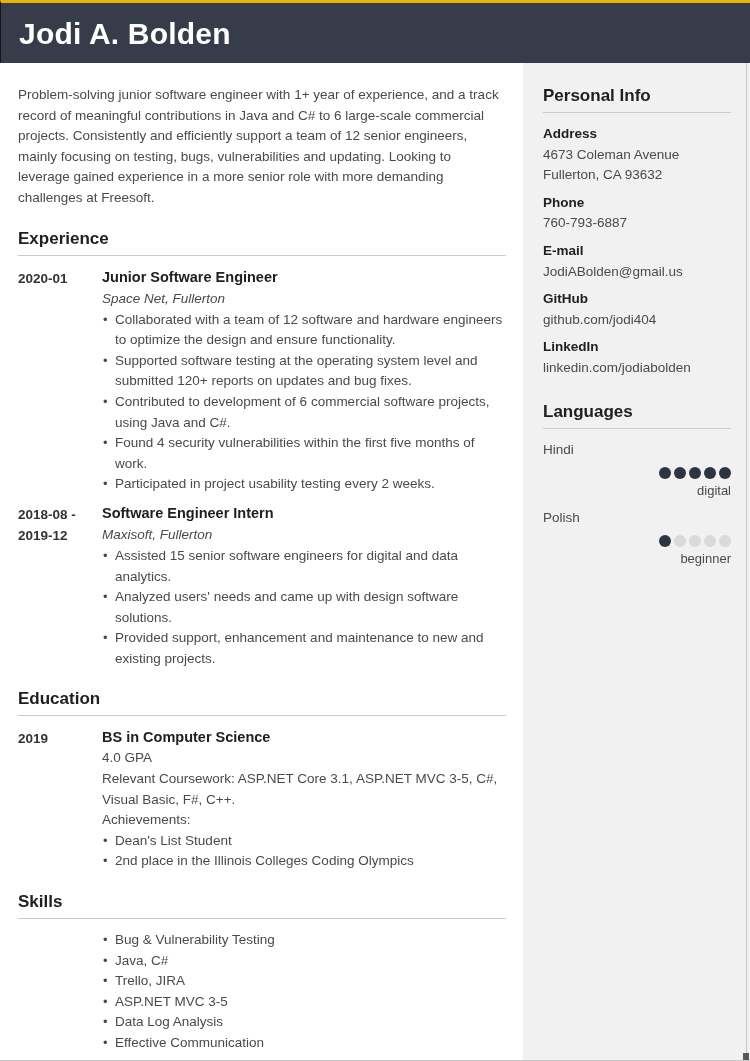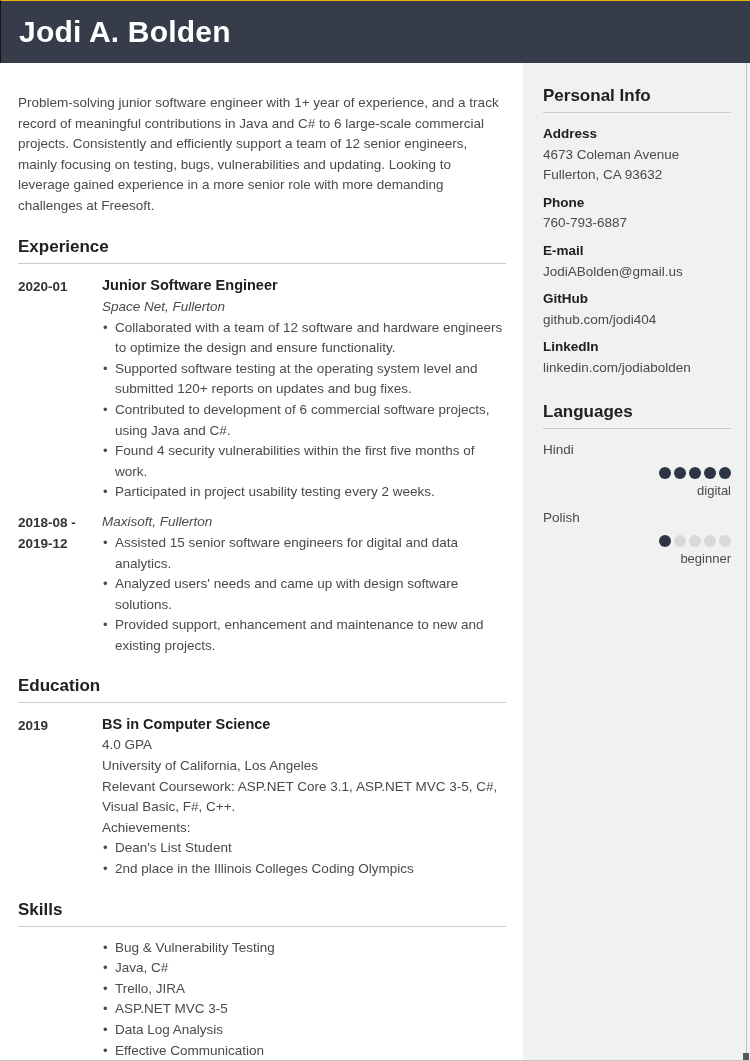--- a/index.html
+++ b/index.html
@@ -11,31 +11,31 @@
   html,body{width:750px; height:1061px;}
   body{
     font-family:"Liberation Sans", sans-serif;
     background:var(--page_bg);
     position:relative; overflow:hidden;
   }
   
   .top-bar{
     position:absolute; left:0; top:0; width:750px; height:63px;
     background:var(--header_bg);
-    border-top:1px solid #eab308; border-left:1px solid #14161c;
+    border-top:3px solid #eab308; border-left:1px solid #14161c;
   }
   .top-bar h1{
     color:#ffffff; font-size:30px; font-weight:bold;
     line-height:62px; padding-left:18px; letter-spacing:0.2px;
     white-space:nowrap;
   }
   
   .main-col{
     position:absolute; left:0; top:63px; width:523px; height:924px;
-    background:var(--page_bg); padding:8px 17px 0 18px;
+    background:var(--page_bg); padding:0 17px 0 18px;
   }
   .side-col{
     position:absolute; left:523px; top:63px; width:227px; height:998px;
     background:var(--sidebar_bg); padding:0 19px 16px 20px;
   }
   .right-edge-line{position:absolute; left:746px; top:63px; width:1px; height:998px; background:var(--edge_line);}
   .bottom-edge-line{position:absolute; left:0; bottom:0; width:750px; height:1px; background:var(--edge_line);}
   .corner-mark{position:absolute; right:1px; bottom:1px; width:6px; height:7px; background:#3a3f4a; opacity:.85;}
   
   .section-h{
@@ -99,40 +99,40 @@
         </ul>
       </div>
     </div>
 
     <div class="entry">
       <div class="date-col">
         <div>2018-08 -</div>
         <div>2019-12</div>
       </div>
       <div class="entry-body">
+        <div class="job-title">Software Engineer Intern</div>
         <div class="company">Maxisoft, Fullerton</div>
         <ul>
           <li>Assisted 15 senior software engineers for digital and data analytics.</li>
           <li>Analyzed users' needs and came up with design software solutions.</li>
           <li>Provided support, enhancement and maintenance to new and existing projects.</li>
         </ul>
       </div>
     </div>
   </section>
 
   <section>
     <h2 class="section-h">Education</h2>
     <div class="entry">
       <div class="date-col">
         <div>2019</div>
       </div>
       <div class="entry-body">
         <div class="job-title">BS in Computer Science</div>
         <div class="edu-line">4.0 GPA</div>
-        <div class="edu-line">University of California, Los Angeles</div>
         <div class="edu-line">Relevant Coursework: ASP.NET Core 3.1, ASP.NET MVC 3-5, C#, Visual Basic, F#, C++.</div>
         <div class="edu-line">Achievements:</div>
         <ul>
           <li>Dean's List Student</li>
           <li>2nd place in the Illinois Colleges Coding Olympics</li>
         </ul>
       </div>
     </div>
   </section>
 

